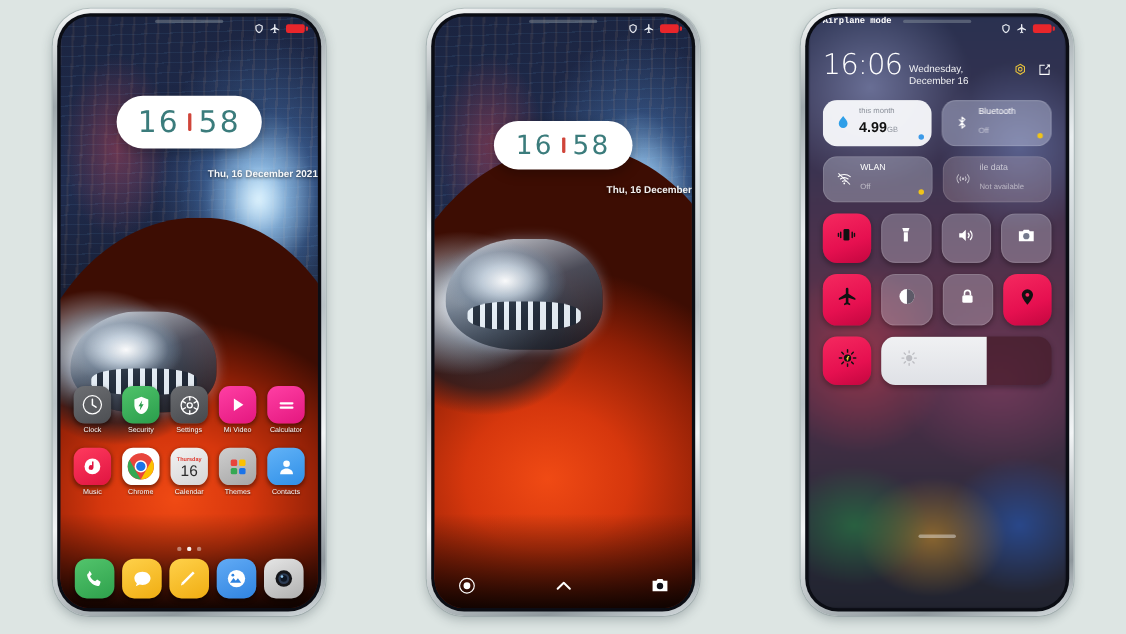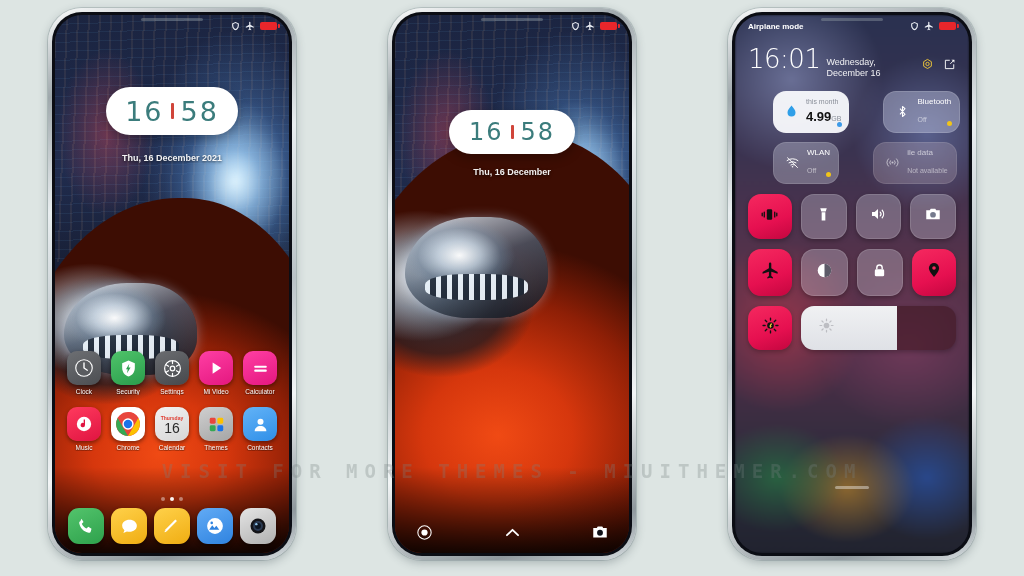--- a/index.html
+++ b/index.html
@@ -171,21 +171,21 @@
   }
   .clock-pill .sep {
     display:inline-block;
     background:#d0453a;
     border-radius:1px;
     margin:0 7px;
   }
   .date-line {
     position:absolute;
     left:0; right:0;
-    text-align:center;
+    text-align:right;
     color:rgba(255,255,255,0.94);
     font-size:9px;
     font-weight:700;
     text-shadow:0 1px 3px rgba(0,0,0,0.7);
     z-index:20;
   }
 
   
   .apps {
     position:absolute;
@@ -257,22 +257,22 @@
       linear-gradient(180deg, #2a3150 0%, #3b3350 26%, #58324a 48%, #4a2e46 66%, #2c2c3c 84%, #21232f 100%);
     filter: blur(1px);
   }
   .cc {
     position:absolute; inset:0;
     padding:0 13px;
     z-index:20;
   }
   .cc-status {
     height:22px;
-    display:flex; align-items:center; justify-content:space-between;
-    font-size:8px; color:#fff; font-weight:600;
+    display:flex; justify-content:space-between;
+    font-size:8px; color:#fff; font-weight:600;font-family:Liberation Mono, monospace;
   }
   .cc-status .right { display:flex; align-items:center; gap:5px; }
   .cc-head {
     display:flex; align-items:flex-start;
     margin-top:9px;
     gap:6px;
   }
   .cc-time {
     font-size:26px; color:#fff; font-weight:300;
     line-height:1; letter-spacing:-0.5px;
@@ -289,21 +289,20 @@
   .cc-tiles-big {
     display:flex; gap:9px; margin-top:11px;
   }
   .tile-big {
     flex:1; height:42px;
     border-radius:13px;
     position:relative;
     padding:6px 8px;
     display:flex; align-items:center;
     backdrop-filter: blur(4px);
-    margin-left: 25px;
   }
   .tile-big.light { background: rgba(252,253,255,0.93); }
   .tile-big.glass { background: rgba(205,210,235,0.40); border:1px solid rgba(255,255,255,0.14); }
   .tile-big.glass2 { background: rgba(215,218,232,0.34); border:1px solid rgba(255,255,255,0.12); }
   .tile-big.dim { background: rgba(230,210,215,0.22); border:1px solid rgba(255,255,255,0.10); }
   .tb-ico { width:20px; display:flex; align-items:center; justify-content:center; flex:none; }
   .tb-txt { padding-left:5px; line-height:1.2; overflow:hidden; }
   .tb-title { font-size:8px; color:#fff; white-space:nowrap; }
   .tb-sub { font-size:7px; color:rgba(255,255,255,0.55); white-space:nowrap; }
   .tile-big.light .tb-title { font-size:7px; color:#8a8f99; }
@@ -621,21 +620,21 @@
               <span class="sb-ico">
                 <svg width="10" height="10" viewBox="0 0 24 24">
                     <path fill="#e9ecf2" d="M21 16v-2l-8-5V3.5a1.5 1.5 0 0 0-3 0V9l-8 5v2l8-2.5V19l-2 1.5V22l3.5-1 3.5 1v-1.5L13 19v-5.5z"></path>
                   </svg>
               </span>
               <span class="sb-battery"></span>
             </span>
           </div>
 
           <div class="cc-head">
-            <div class="cc-time">16:01</div>
+            <div class="cc-time">16:06</div>
             <div class="cc-date">Wednesday, December 16</div>
             <div class="cc-head-icons">
               <span>
                 <svg width="13" height="13" viewBox="0 0 24 24">
                     <path fill="none" stroke="#e8c23a" stroke-width="1.8" d="M12 2.6 19.1 6.8v8.4L12 19.4 4.9 15.2V6.8z"></path>
                     <circle cx="12" cy="11" r="3.1" fill="none" stroke="#e8c23a" stroke-width="1.8"></circle>
                   </svg>
               </span>
               <span>
                 <svg width="13" height="13" viewBox="0 0 24 24">
@@ -802,15 +801,14 @@
           </div>
 
         </div>
 
         <div class="cc-handle"></div>
         <div class="earpiece"></div>
       </div>
     </div>
   </div>
 
-  <div class="watermark">VISIT FOR MORE THEMES - MIUITHEMER.COM</div>
 
 </div>
 
 </body></html>

